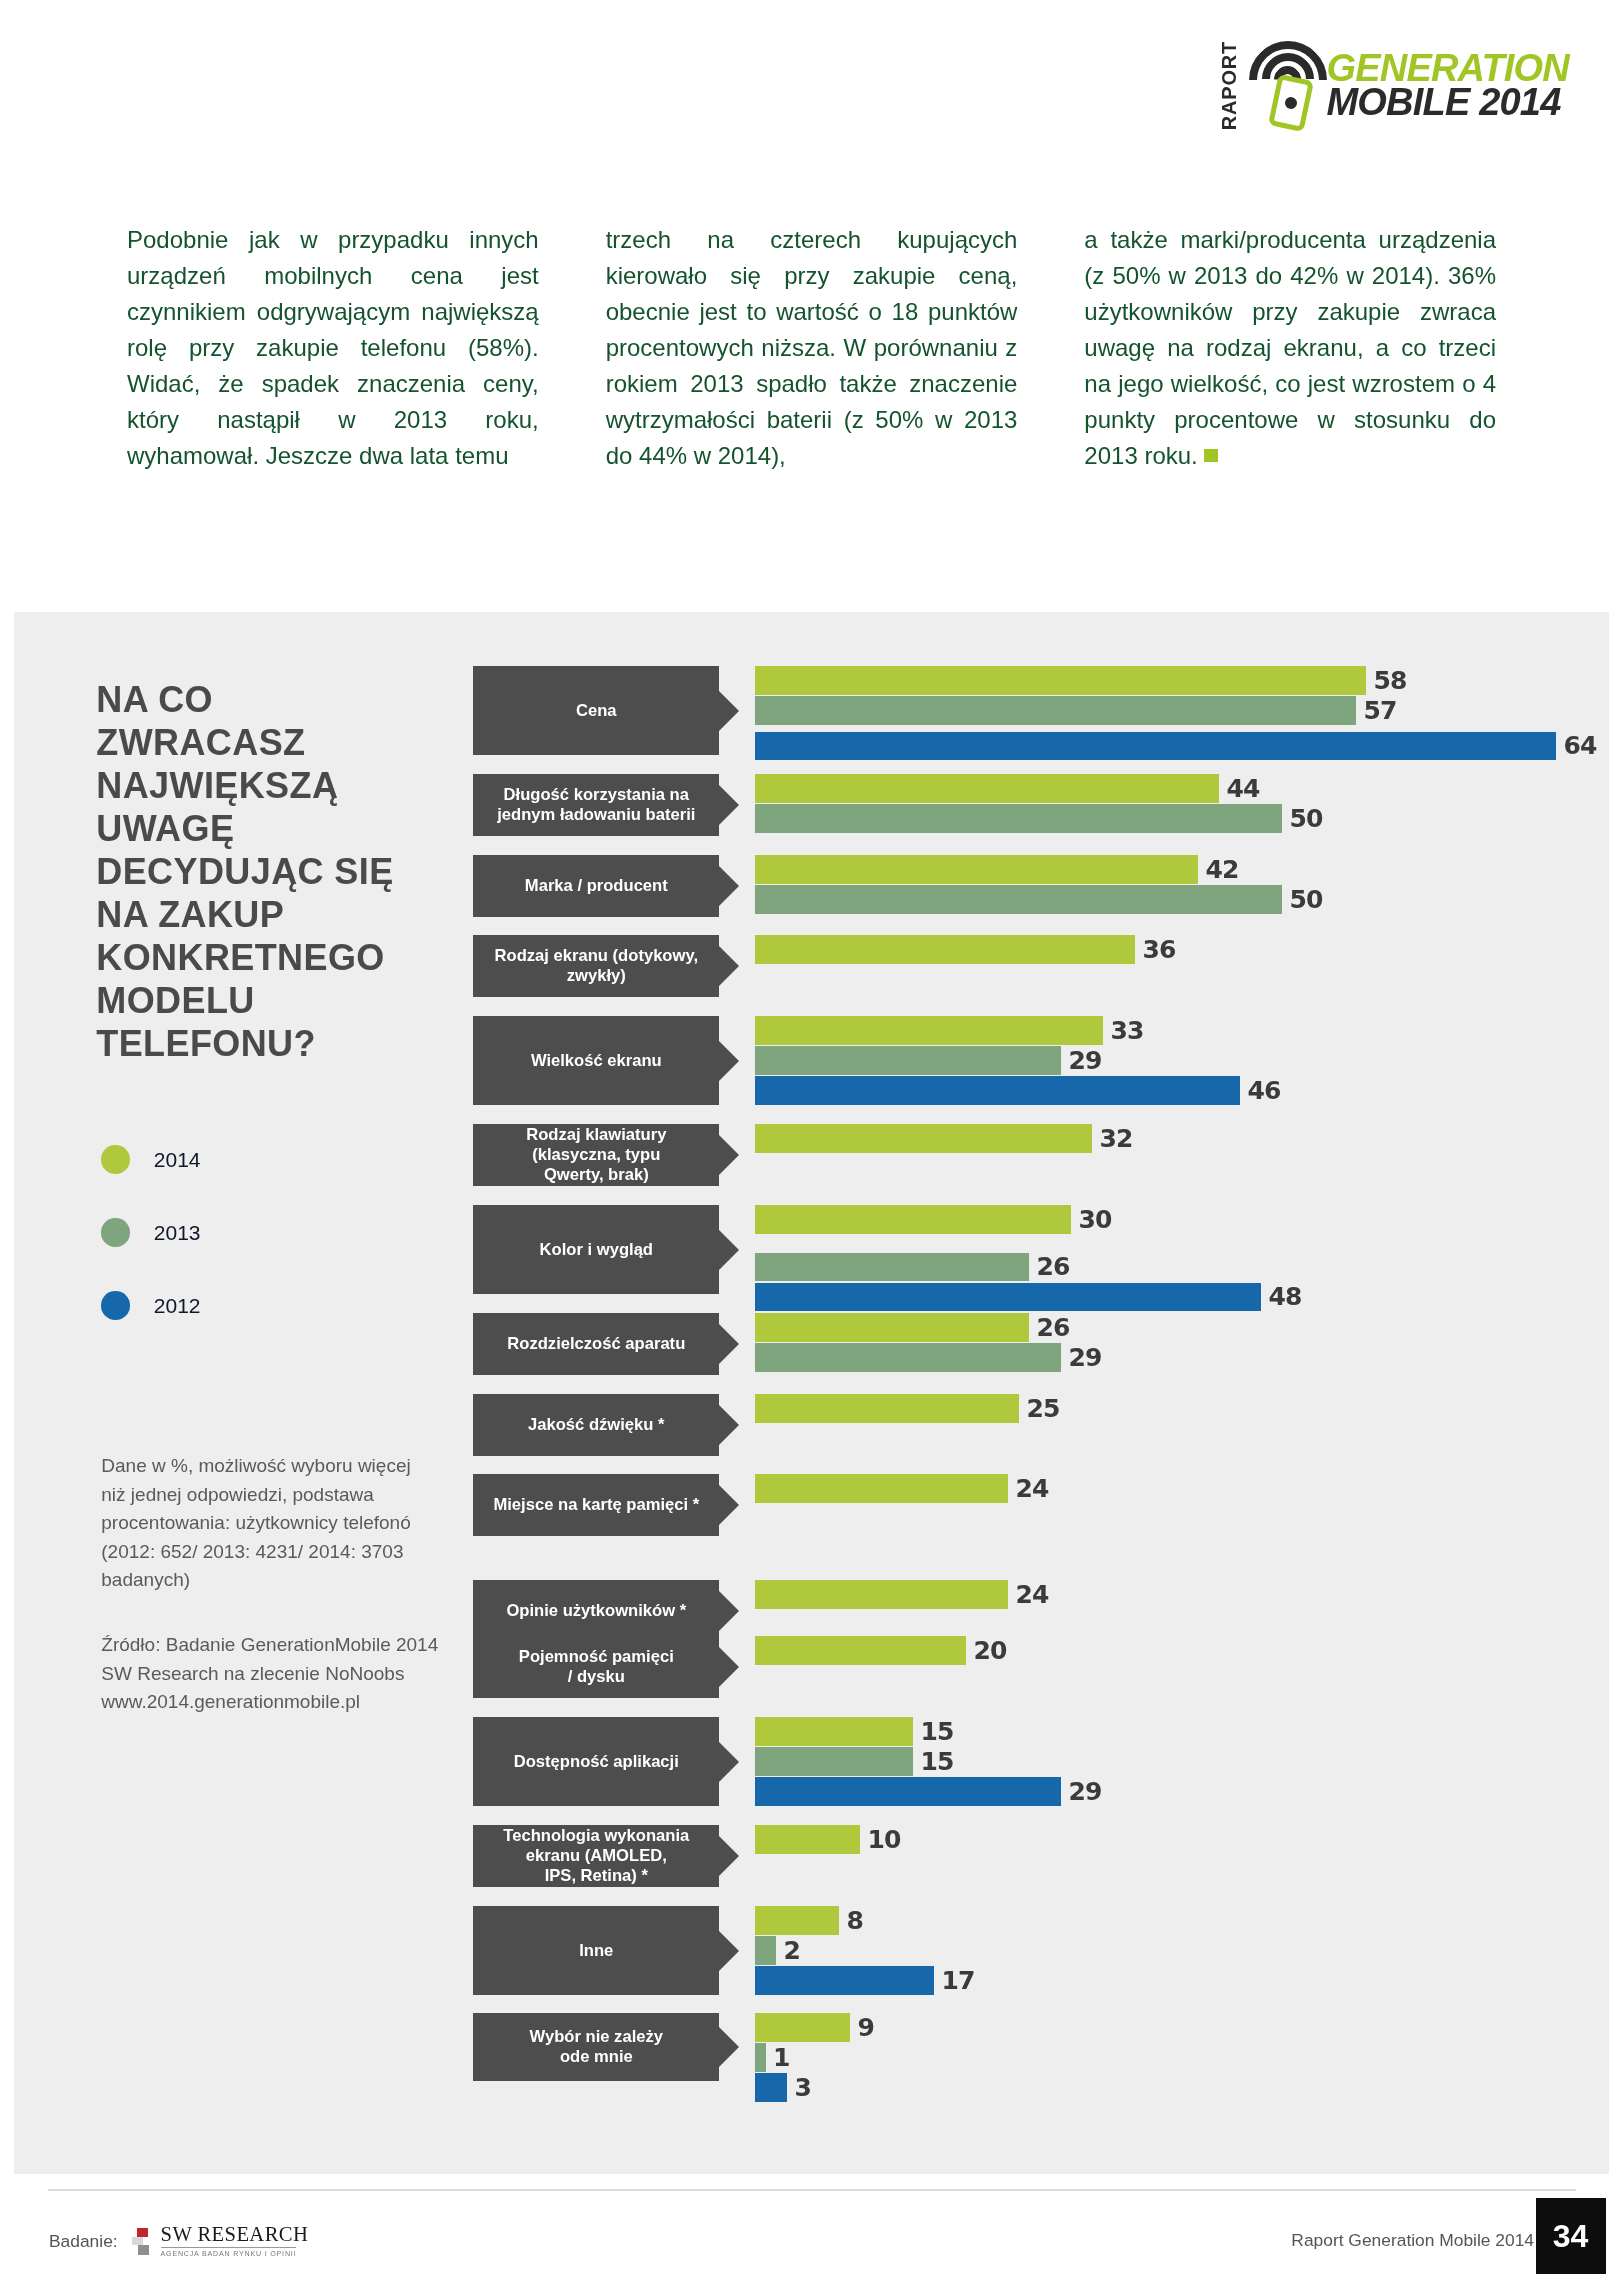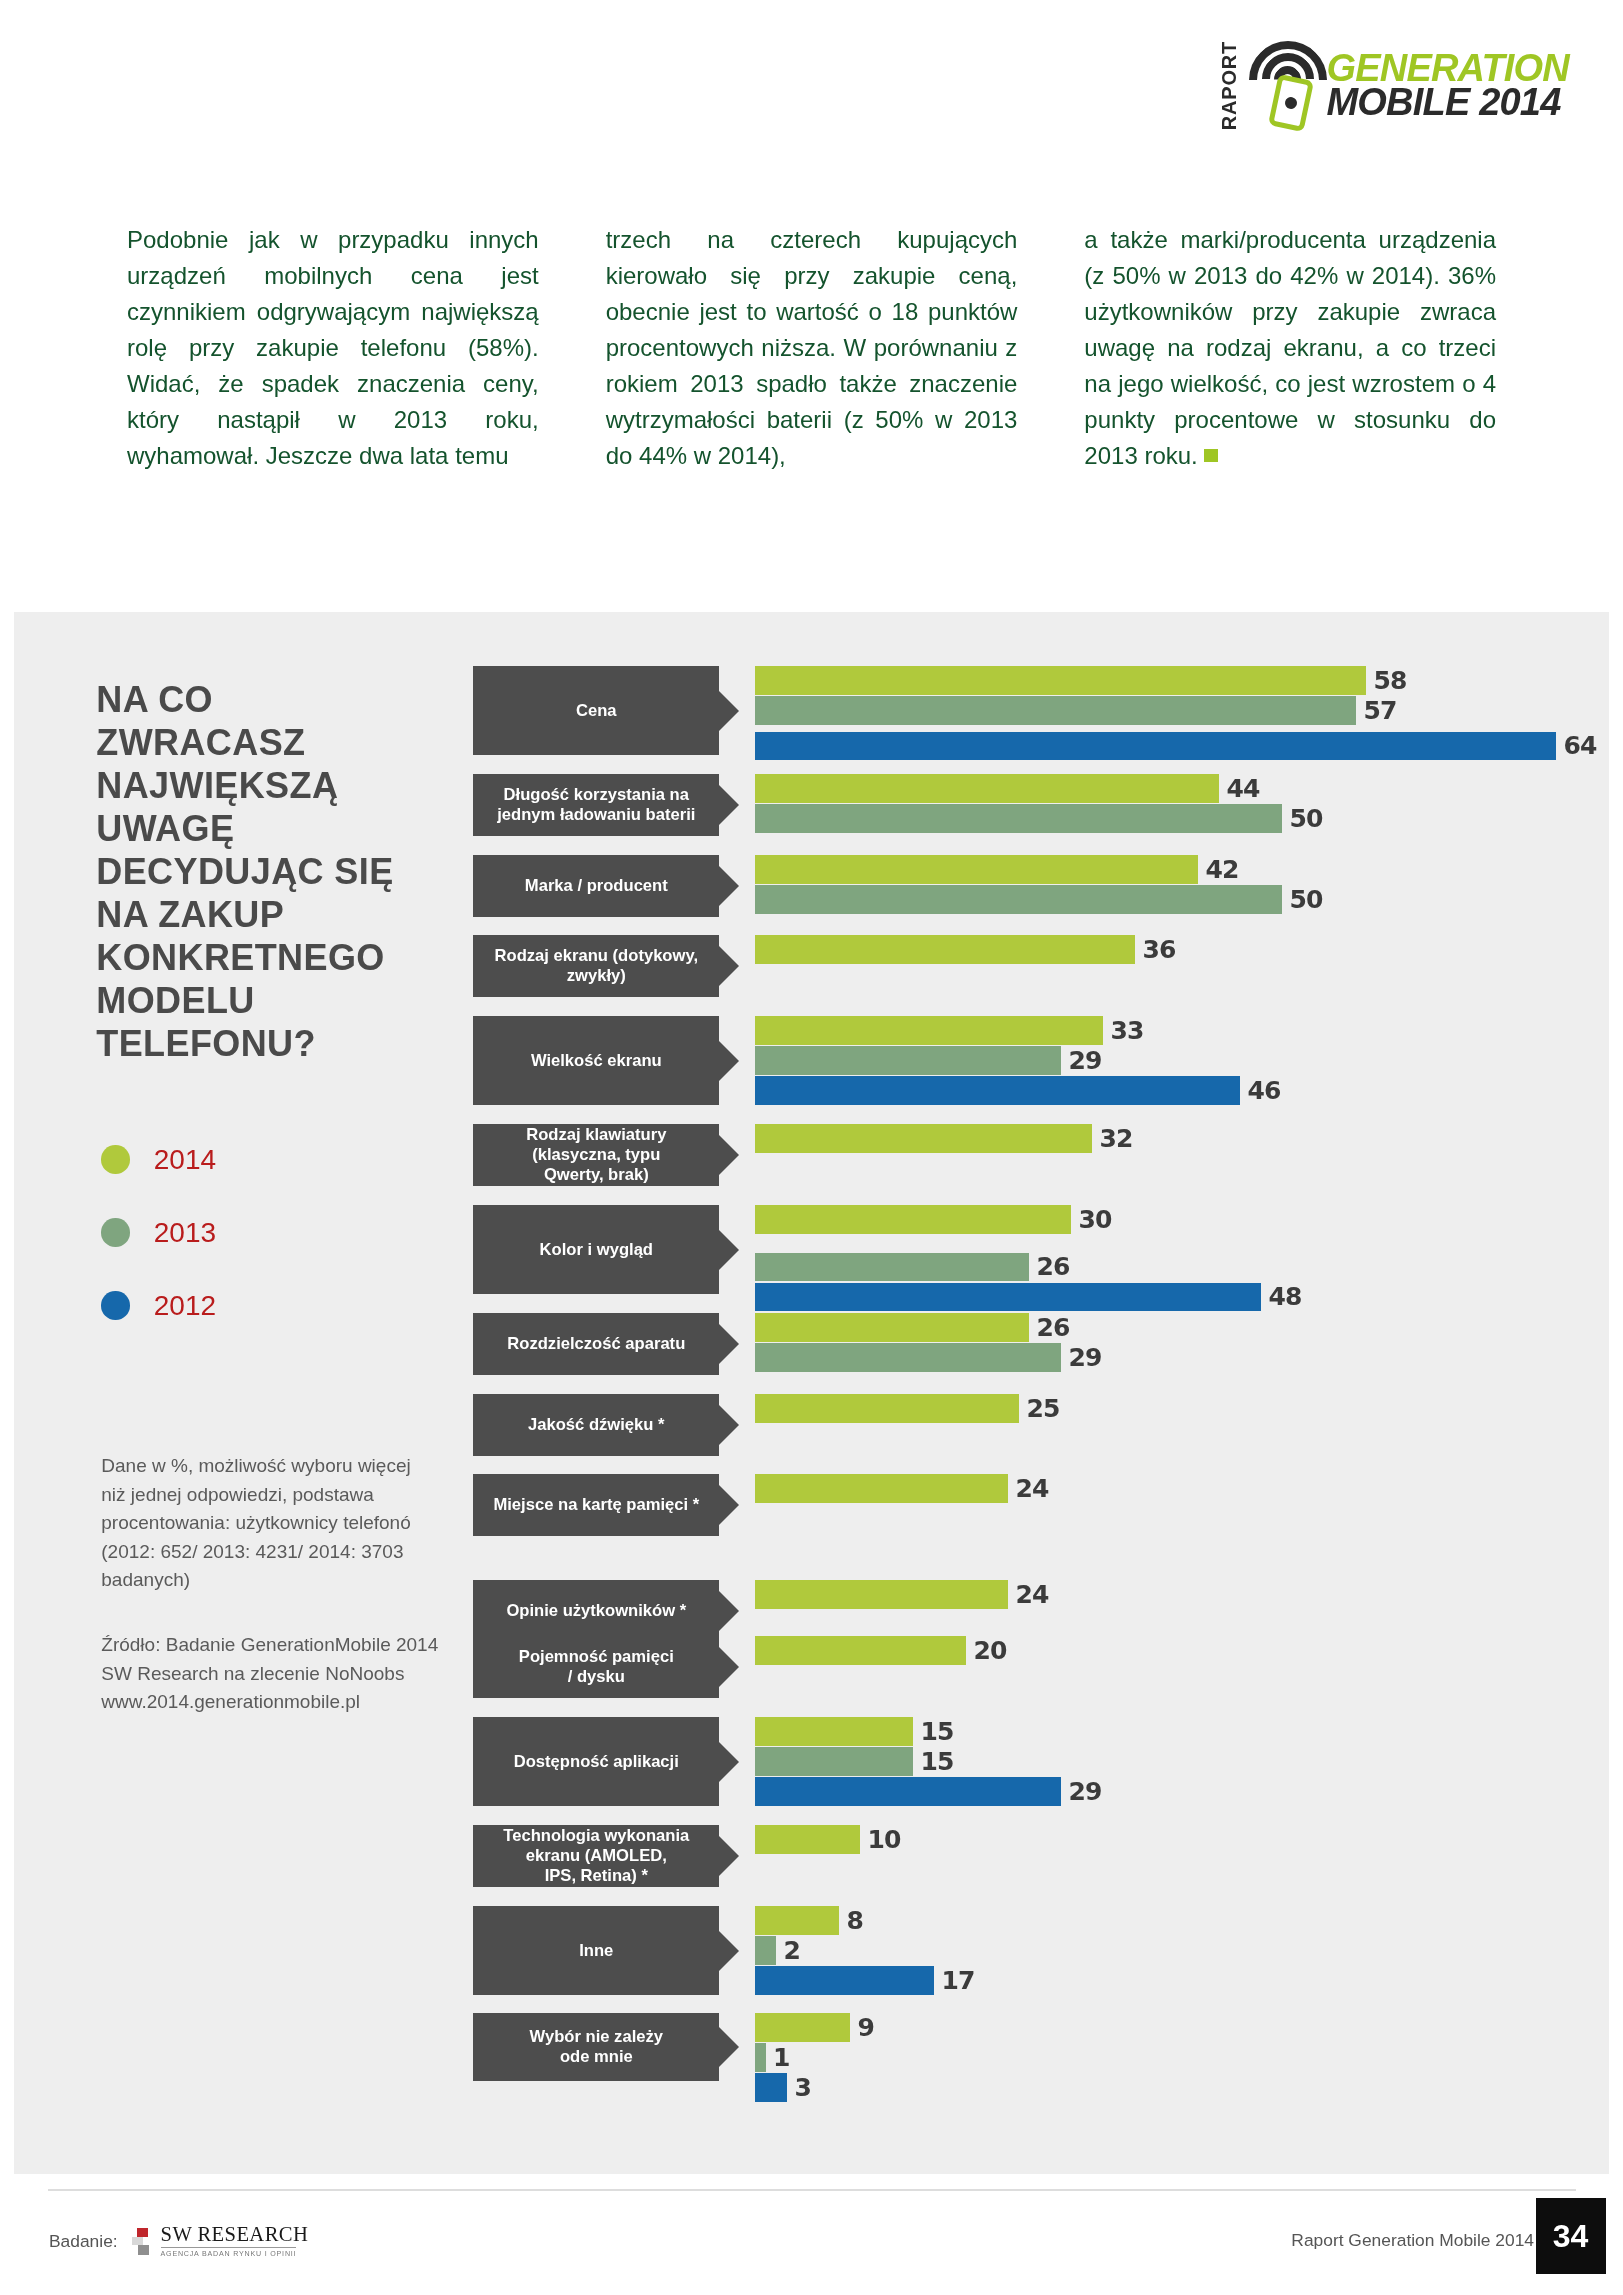--- a/index.html
+++ b/index.html
@@ -57,21 +57,21 @@
 
   
   .chart-title {
     position:absolute; left:82px; top:66px; width:333px;
     font-size:36px; font-weight:bold; line-height:43px; color:#4a4a4a;
     letter-spacing:0.4px;
   }
   .legend { position:absolute; left:87px; top:511px; }
   .legend-row { display:flex; align-items:center; height:73px; }
   .legend-dot { width:28.5px; height:28.5px; border-radius:50%; margin-right:24px; }
-  .legend-label { font-size:28px; color:#b91c1c; }
+  .legend-label { font-size:21px; color:#0f172a; }
   .notes {
     position:absolute; left:87px; top:840px; width:317px;
     font-size:19px; line-height:28.5px; color:#5a5a5a;
   }
   .source {
     position:absolute; left:87px; top:1019px; width:341px;
     font-size:19px; line-height:28.5px; color:#5a5a5a;
   }
 
   

